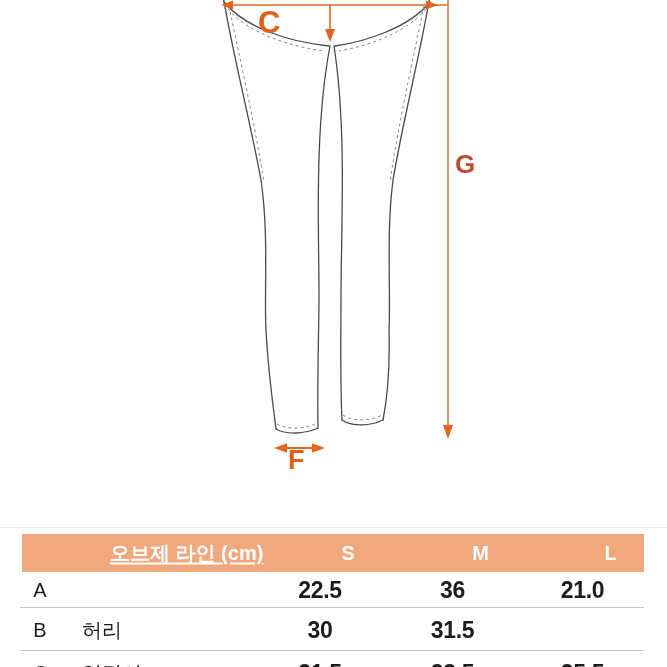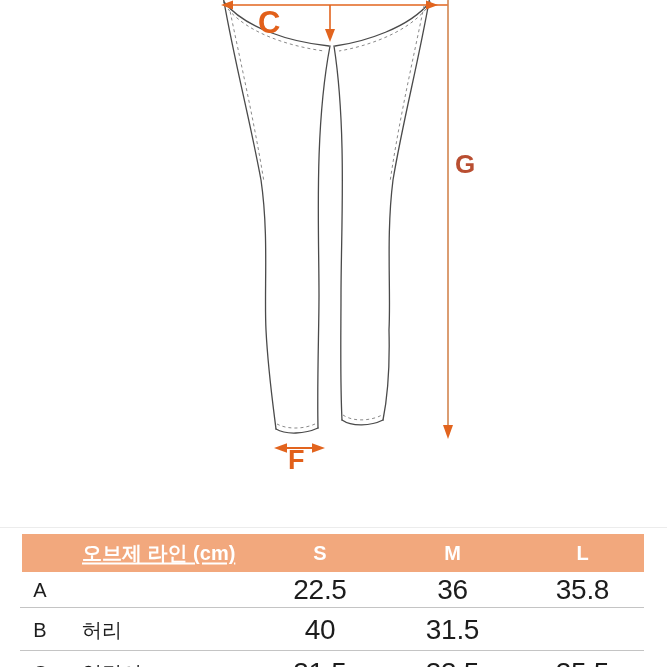--- a/index.html
+++ b/index.html
@@ -18,23 +18,23 @@
   .size-table{position:absolute;left:22px;top:534px;width:622px;}
   .t-row{position:relative;width:100%;}
   .t-header{height:38px;background:#F2A87D;}
   .t-cell{position:absolute;top:50%;transform:translateY(-50%);
     font-size:20px;color:#1c1c1c;white-space:nowrap;}
   .cell-letter{left:0;width:36px;text-align:center;}
   .cell-label{left:60px;text-align:left;font-weight:500;}
   .cell-s{left:218px;width:160px;text-align:center;}
   .cell-m{left:358px;width:145px;text-align:center;}
   .cell-l{left:488px;width:145px;text-align:center;}
-  .t-header .t-cell{color:#ffffff;font-weight:bold;}
+  .t-header .t-cell{color:#ffffff;font-weight:bold;margin-left:28px;}
   .t-header .cell-label{text-decoration:underline;text-underline-offset:3px;}
-  .num{font-size:28px;font-weight:400;letter-spacing:-0.3px;}
+  .num{font-size:23px;font-weight:700;letter-spacing:-0.3px;}
   .row-a{height:36px;}
   .row-b{height:43px;}
   .row-c{height:43px;}
   .divider{position:absolute;left:-2px;width:624px;height:1px;background:#c4c4c4;}
 </style>
 </head>
 <body>
 
 <div class="stage">
 
@@ -100,28 +100,28 @@
       <div class="t-cell cell-label">오브제 라인 (cm)</div>
       <div class="t-cell cell-s">S</div>
       <div class="t-cell cell-m">M</div>
       <div class="t-cell cell-l">L</div>
     </div>
 
     <div class="t-row row-a">
       <div class="t-cell cell-letter">A</div>
       <div class="t-cell cell-s num">22.5</div>
       <div class="t-cell cell-m num">36</div>
-      <div class="t-cell cell-l num">35.8</div>
+      <div class="t-cell cell-l num">21.0</div>
       <div class="divider" style="bottom:0;"></div>
     </div>
 
     <div class="t-row row-b">
       <div class="t-cell cell-letter">B</div>
       <div class="t-cell cell-label">허리</div>
-      <div class="t-cell cell-s num">40</div>
+      <div class="t-cell cell-s num">30</div>
       <div class="t-cell cell-m num">31.5</div>
       <div class="divider" style="bottom:0;"></div>
     </div>
 
     <div class="t-row row-c">
       <div class="t-cell cell-letter">C</div>
       <div class="t-cell cell-label">엉덩이</div>
       <div class="t-cell cell-s num">31.5</div>
       <div class="t-cell cell-m num">33.5</div>
       <div class="t-cell cell-l num">35.5</div>

